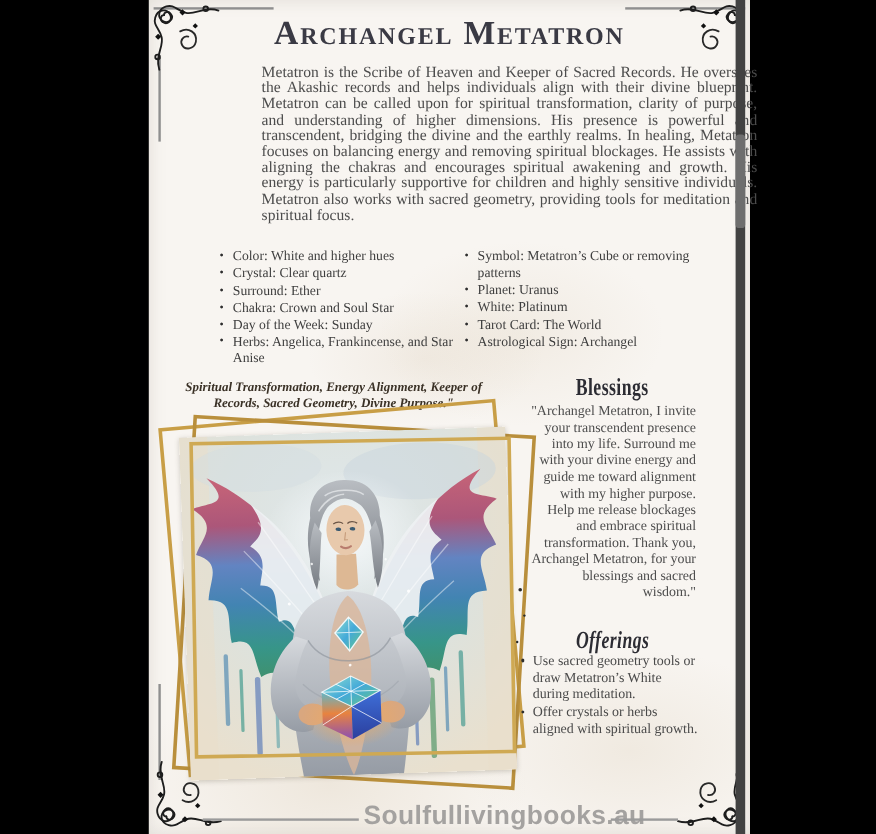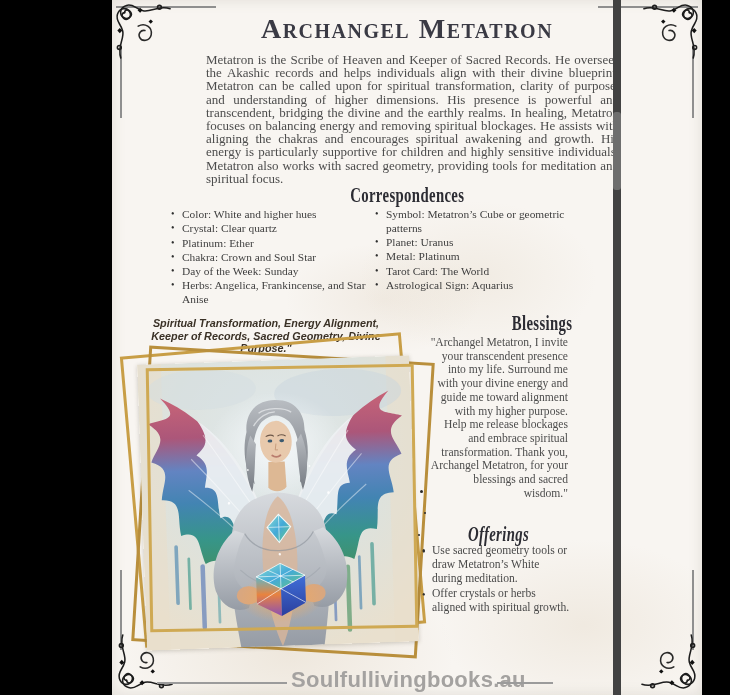--- a/index.html
+++ b/index.html
@@ -1,21 +1,21 @@
 <!DOCTYPE html>
 <html><head>
 <meta charset="utf-8">
 <style>
   html,body{margin:0;padding:0;}
   body{width:730px;height:695px;background:#000;overflow:hidden;
        font-family:"Liberation Serif", serif;}
   #screen{position:relative;width:730px;height:695px;background:#000;overflow:hidden;}
 
   
-  .page{position:absolute;left:112px;top:0;width:590px;height:695px;
+  .page{position:absolute;left:124px;top:0;width:501px;height:695px;
     background:
       radial-gradient(ellipse 170px 110px at 62% 40%, rgba(205,185,152,0.16), transparent 70%),
       radial-gradient(ellipse 230px 130px at 30% 94%, rgba(203,182,148,0.22), transparent 72%),
       radial-gradient(ellipse 140px 80px  at 46% 43%, rgba(196,172,138,0.14), transparent 70%),
       radial-gradient(ellipse 200px 120px at 80% 90%, rgba(203,182,148,0.18), transparent 72%),
       #f8f5f1;
     box-shadow:inset 0 0 14px rgba(120,110,95,0.18);}
 
   
   .scroll-track{position:absolute;left:613px;top:0;width:8px;height:695px;background:#424242;}
@@ -32,32 +32,32 @@
 
   
   .title{position:absolute;top:13px;left:0;right:0;text-align:center;
     font-variant:small-caps;font-weight:700;font-size:28px;letter-spacing:1.5px;color:#3a3a44;}
   .intro{position:absolute;top:53px;left:46px;width:413px;
     font-size:13px;line-height:13.2px;text-align:justify;color:#4c4c4c;margin-left:48px;}
   .sec-head{position:absolute;left:0;right:0;text-align:center;}
   .sec-head span{display:inline-block;transform:scaleX(0.72);transform-origin:center;
     font-weight:700;font-size:20.5px;letter-spacing:0.5px;color:#2c2c33;}
   .h-corr{top:184px;}
-  .h-bless{top:312px;left:300px;right:auto;width:172px;text-align:right;}
+  .h-bless{top:312px;left:300px;right:auto;width:172px;}
   .h-off{top:523px;left:300px;right:auto;width:172px;font-style:italic;}
 
   .corr-wrap{position:absolute;top:208px;left:58px;width:402px;display:flex;}
   .corr-col{list-style:none;margin:0;padding:0;}
   .corr-col.left{width:204px;}
   .corr-col.right{width:198px;}
   .corr-col li{position:relative;padding-left:12px;font-size:11.4px;line-height:13.8px;color:#3e3e3e;margin-bottom:0.5px;}
   .bullet{position:absolute;left:1px;top:-1px;font-size:10px;color:#2e2e2e;}
 
   .affirmation{position:absolute;top:317px;left:24px;width:260px;text-align:center;
-    font-family:Liberation Sans, sans-serif;font-style:italic;font-weight:700;
+    font-family:Liberation Serif, serif;font-style:italic;font-weight:700;
     font-size:10.8px;line-height:12.6px;color:#3a3126;}
 
   .bless-text{position:absolute;top:336px;left:318px;width:138px;text-align:right;
     font-size:11.6px;line-height:13.7px;color:#4d4d4d;}
   .off-list{position:absolute;top:543px;left:310px;width:150px;list-style:none;margin:0;padding:0;}
   .off-list li{position:relative;padding-left:10px;font-size:11.6px;line-height:14px;color:#4a4a4a;margin-bottom:1px;}
   .off-list .bullet{top:1px;left:0;}
 
   
   .art{position:absolute;left:14px;top:342px;width:304px;height:318px;}
@@ -125,38 +125,35 @@
     <div class="corner c-br">
         <svg viewBox="0 0 60 60">
           <use href="#flourish"></use>
         </svg>
       </div>
 
     <div class="title">Archangel Metatron</div>
 
     <div class="intro">Metatron is the Scribe of Heaven and Keeper of Sacred Records. He oversees the Akashic records and helps individuals align with their divine blueprint. Metatron can be called upon for spiritual transformation, clarity of purpose, and understanding of higher dimensions. His presence is powerful and transcendent, bridging the divine and the earthly realms. In healing, Metatron focuses on balancing energy and removing spiritual blockages. He assists with aligning the chakras and encourages spiritual awakening and growth. His energy is particularly supportive for children and highly sensitive individuals. Metatron also works with sacred geometry, providing tools for meditation and spiritual focus.</div>
 
-    <div class="sec-head h-corr">
-      <span>Correspondences</span>
-    </div>
     <div class="corr-wrap">
       <ul class="corr-col left">
         <li><span class="bullet">•</span><span>Color: White and higher hues</span></li>
         <li><span class="bullet">•</span><span>Crystal: Clear quartz</span></li>
-        <li><span class="bullet">•</span><span>Platinum: Ether</span></li>
+        <li><span class="bullet">•</span><span>Surround: Ether</span></li>
         <li><span class="bullet">•</span><span>Chakra: Crown and Soul Star</span></li>
         <li><span class="bullet">•</span><span>Day of the Week: Sunday</span></li>
         <li><span class="bullet">•</span><span>Herbs: Angelica, Frankincense, and Star Anise</span></li>
       </ul>
       <ul class="corr-col right">
-        <li><span class="bullet">•</span><span>Symbol: Metatron’s Cube or geometric patterns</span></li>
+        <li><span class="bullet">•</span><span>Symbol: Metatron’s Cube or removing patterns</span></li>
         <li><span class="bullet">•</span><span>Planet: Uranus</span></li>
-        <li><span class="bullet">•</span><span>Metal: Platinum</span></li>
+        <li><span class="bullet">•</span><span>White: Platinum</span></li>
         <li><span class="bullet">•</span><span>Tarot Card: The World</span></li>
-        <li><span class="bullet">•</span><span>Astrological Sign: Aquarius</span></li>
+        <li><span class="bullet">•</span><span>Astrological Sign: Archangel</span></li>
       </ul>
     </div>
 
     <div class="affirmation">Spiritual Transformation, Energy Alignment, Keeper of Records, Sacred Geometry, Divine Purpose."</div>
 
     <div class="art">
       <div class="frame f1"></div>
       <div class="frame f2"></div>
       <div class="painting">
         <svg viewBox="0 0 300 315" preserveAspectRatio="none">

